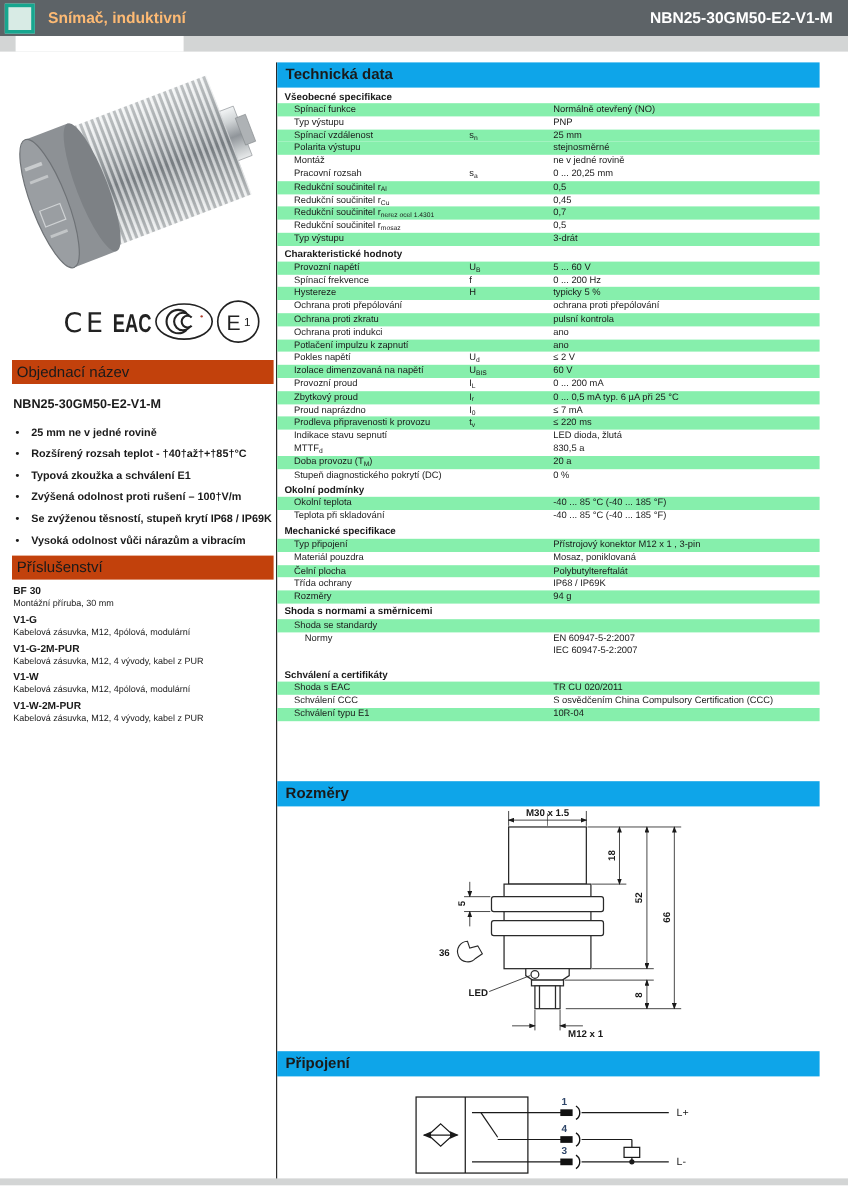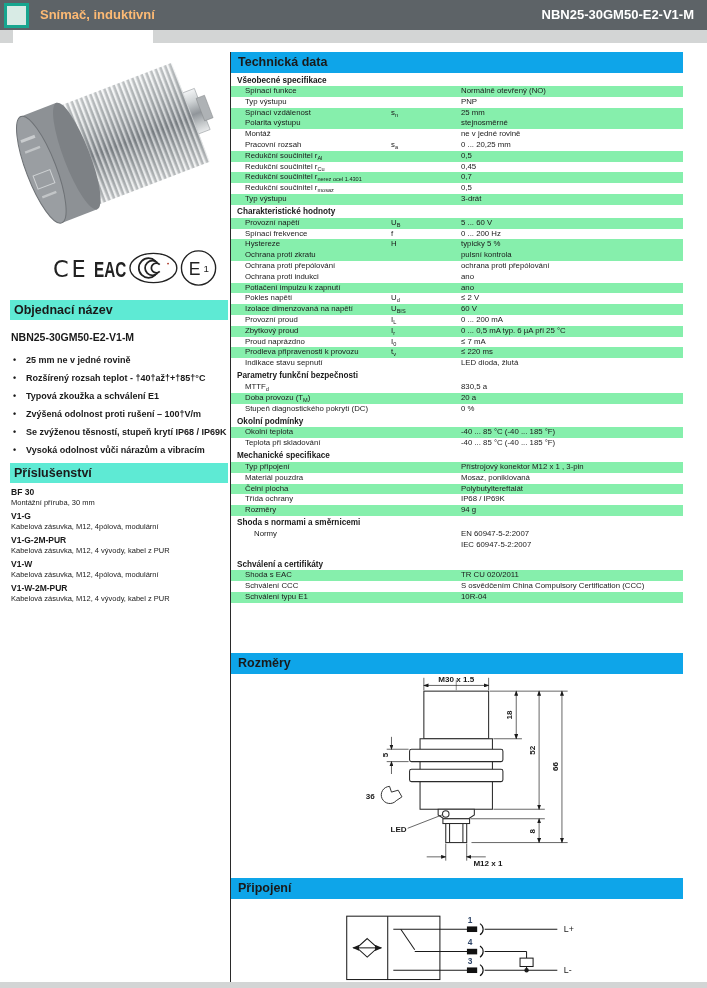--- a/index.html
+++ b/index.html
@@ -11,21 +11,21 @@
   .topbar{position:absolute;top:0;left:0;width:707px;height:30px;background:#5d6367;}
   .topbar .t-left{position:absolute;left:40px;top:7px;font-size:13px;font-weight:bold;color:#fdba74;}
   .topbar .t-right{position:absolute;right:13px;top:7px;font-size:13px;font-weight:bold;color:#fff;}
   .logo-square{position:absolute;left:4px;top:3px;width:19px;height:19px;background:#d8ebe5;border:3px solid #17a68f;}
   .substrip{position:absolute;top:30px;left:0;width:707px;height:13px;background:#d3d5d5;}
   .substrip .notch{position:absolute;left:13px;top:0;width:140px;height:13px;background:#fff;}
   
   .leftcol{position:absolute;left:10px;top:48px;width:218px;}
   .imagebox{height:188px;position:relative;background:#fff;}
   .logos{display:flex;align-items:center;justify-content:space-between;height:64px;padding:0 10px 0 42px;}
-  .band{background:#5eead4;font-weight:bold;font-size:12.5px;padding:3px 4px;line-height:14px;}
+  .band{background:#c2410c;font-weight:normal;font-size:12.5px;padding:3px 4px;line-height:14px;}
   .product-name{font-weight:bold;font-size:10.5px;margin:11px 0 4px 1px;}
   .bullets{list-style:none;margin:12px 0 0 1px;padding:0;font-weight:bold;font-size:9px;line-height:10.5px;}
   .bullets li{position:relative;padding-left:15px;margin-bottom:7.5px;}
   .bullets li::before{content:"\2022";position:absolute;left:2px;top:0;}
   .acc-list{margin:4px 0 0 1px;}
   .acc-name{font-weight:bold;font-size:8.5px;margin-top:5px;line-height:9.5px;}
   .acc-desc{font-size:7.5px;line-height:8.5px;margin-top:1px;}
   
   .rightcol{position:absolute;left:230px;top:52px;width:453px;height:933px;
     border-left:1px solid #2a2a2a;box-sizing:border-box;}
@@ -241,32 +241,32 @@
           <div>0 ... 200 Hz</div>
         </span>
       </div>
       <div class="srow g">
         <span class="c-label">Hystereze</span>
         <span class="c-sym">H</span>
         <span class="c-val">
           <div>typicky 5  %</div>
         </span>
       </div>
+      <div class="srow">
+        <span class="c-label">Ochrana proti přepólování</span>
+        <span class="c-sym"></span>
+        <span class="c-val">
+          <div>ochrana proti přepólování</div>
+        </span>
+      </div>
       <div class="srow g">
         <span class="c-label">Ochrana proti zkratu</span>
         <span class="c-sym"></span>
         <span class="c-val">
           <div>pulsní kontrola</div>
-        </span>
-      </div>
-      <div class="srow">
-        <span class="c-label">Ochrana proti přepólování</span>
-        <span class="c-sym"></span>
-        <span class="c-val">
-          <div>ochrana proti přepólování</div>
         </span>
       </div>
       <div class="srow">
         <span class="c-label">Ochrana proti indukci</span>
         <span class="c-sym"></span>
         <span class="c-val">
           <div>ano</div>
         </span>
       </div>
       <div class="srow g">
@@ -318,21 +318,20 @@
           <div>≤ 220 ms</div>
         </span>
       </div>
       <div class="srow">
         <span class="c-label">Indikace stavu sepnutí</span>
         <span class="c-sym"></span>
         <span class="c-val">
           <div>LED dioda, žlutá</div>
         </span>
       </div>
-      <div class="sec-h">Parametry funkční bezpečnosti</div>
       <div class="srow">
         <span class="c-label">MTTF<sub>d</sub></span>
         <span class="c-sym"></span>
         <span class="c-val">
           <div>830,5 a</div>
         </span>
       </div>
       <div class="srow g">
         <span class="c-label">Doba provozu (T<sub>M</sub>)</span>
         <span class="c-sym"></span>
@@ -392,20 +391,27 @@
         </span>
       </div>
       <div class="srow g">
         <span class="c-label">Rozměry</span>
         <span class="c-sym"></span>
         <span class="c-val">
           <div>94 g</div>
         </span>
       </div>
       <div class="sec-h">Shoda s normami a směrnicemi</div>
+      <div class="srow g">
+        <span class="c-label">Shoda se standardy</span>
+        <span class="c-sym"></span>
+        <span class="c-val">
+          <div>&nbsp;</div>
+        </span>
+      </div>
       <div class="srow">
         <span class="c-label i2">Normy</span>
         <span class="c-sym"></span>
         <span class="c-val">
           <div>EN 60947-5-2:2007</div>
           <div>IEC 60947-5-2:2007</div>
         </span>
       </div>
       <div class="sec-h" style="margin-top: 7px;">Schválení a certifikáty</div>
       <div class="srow g">

